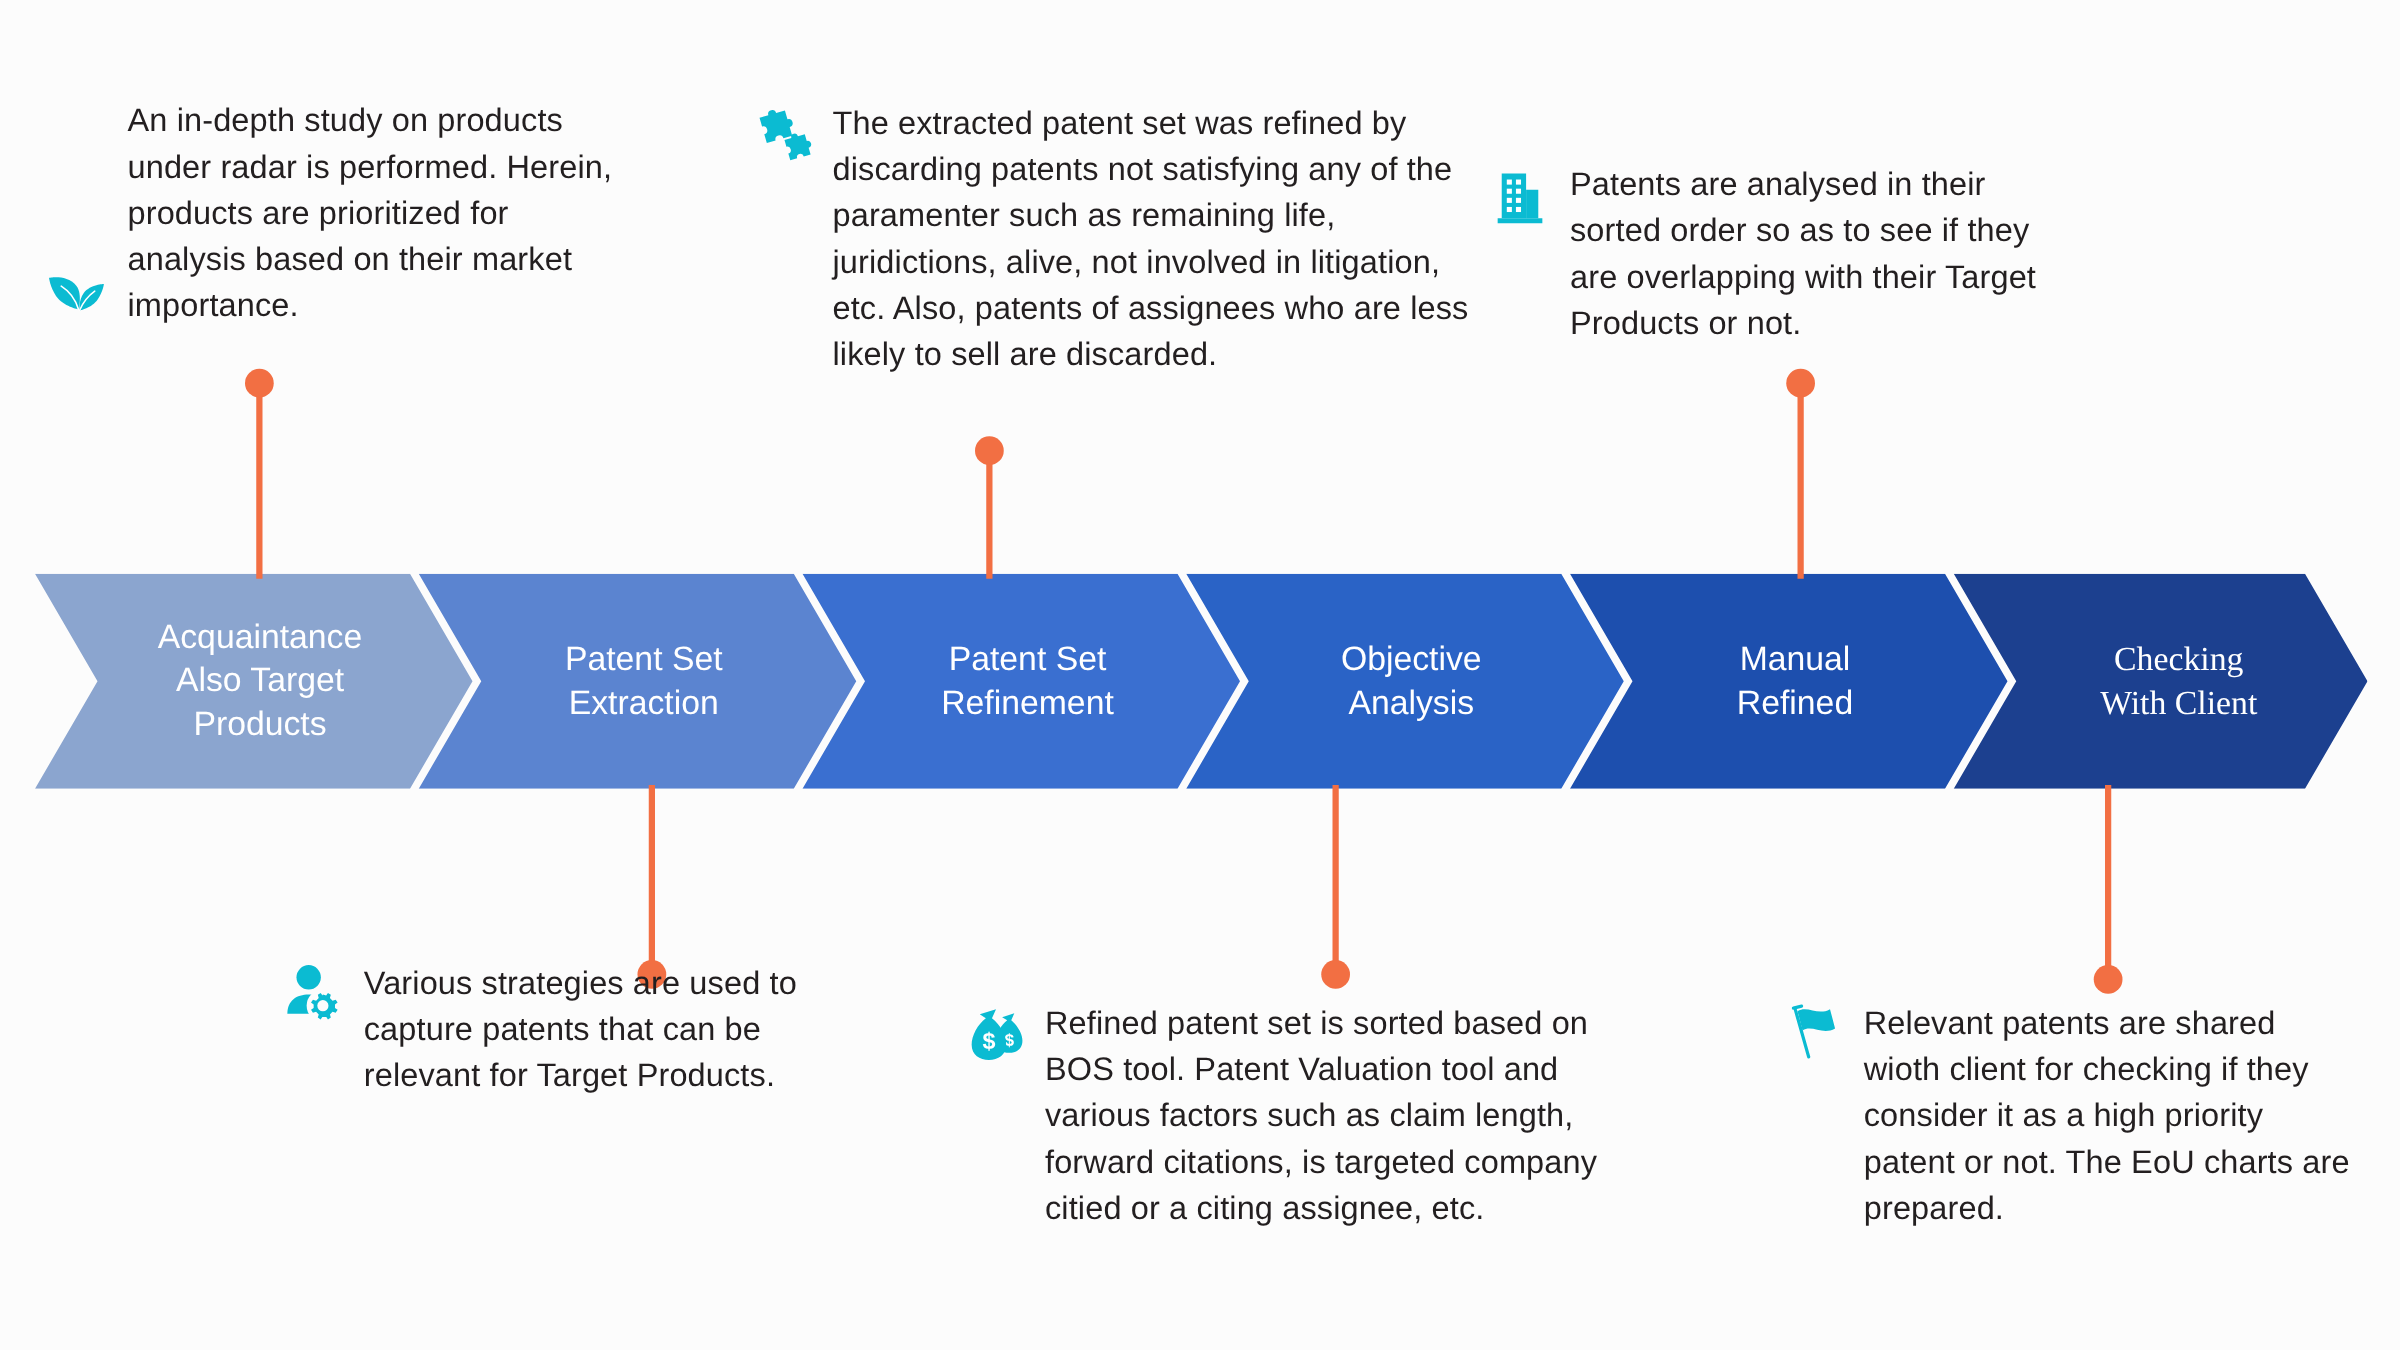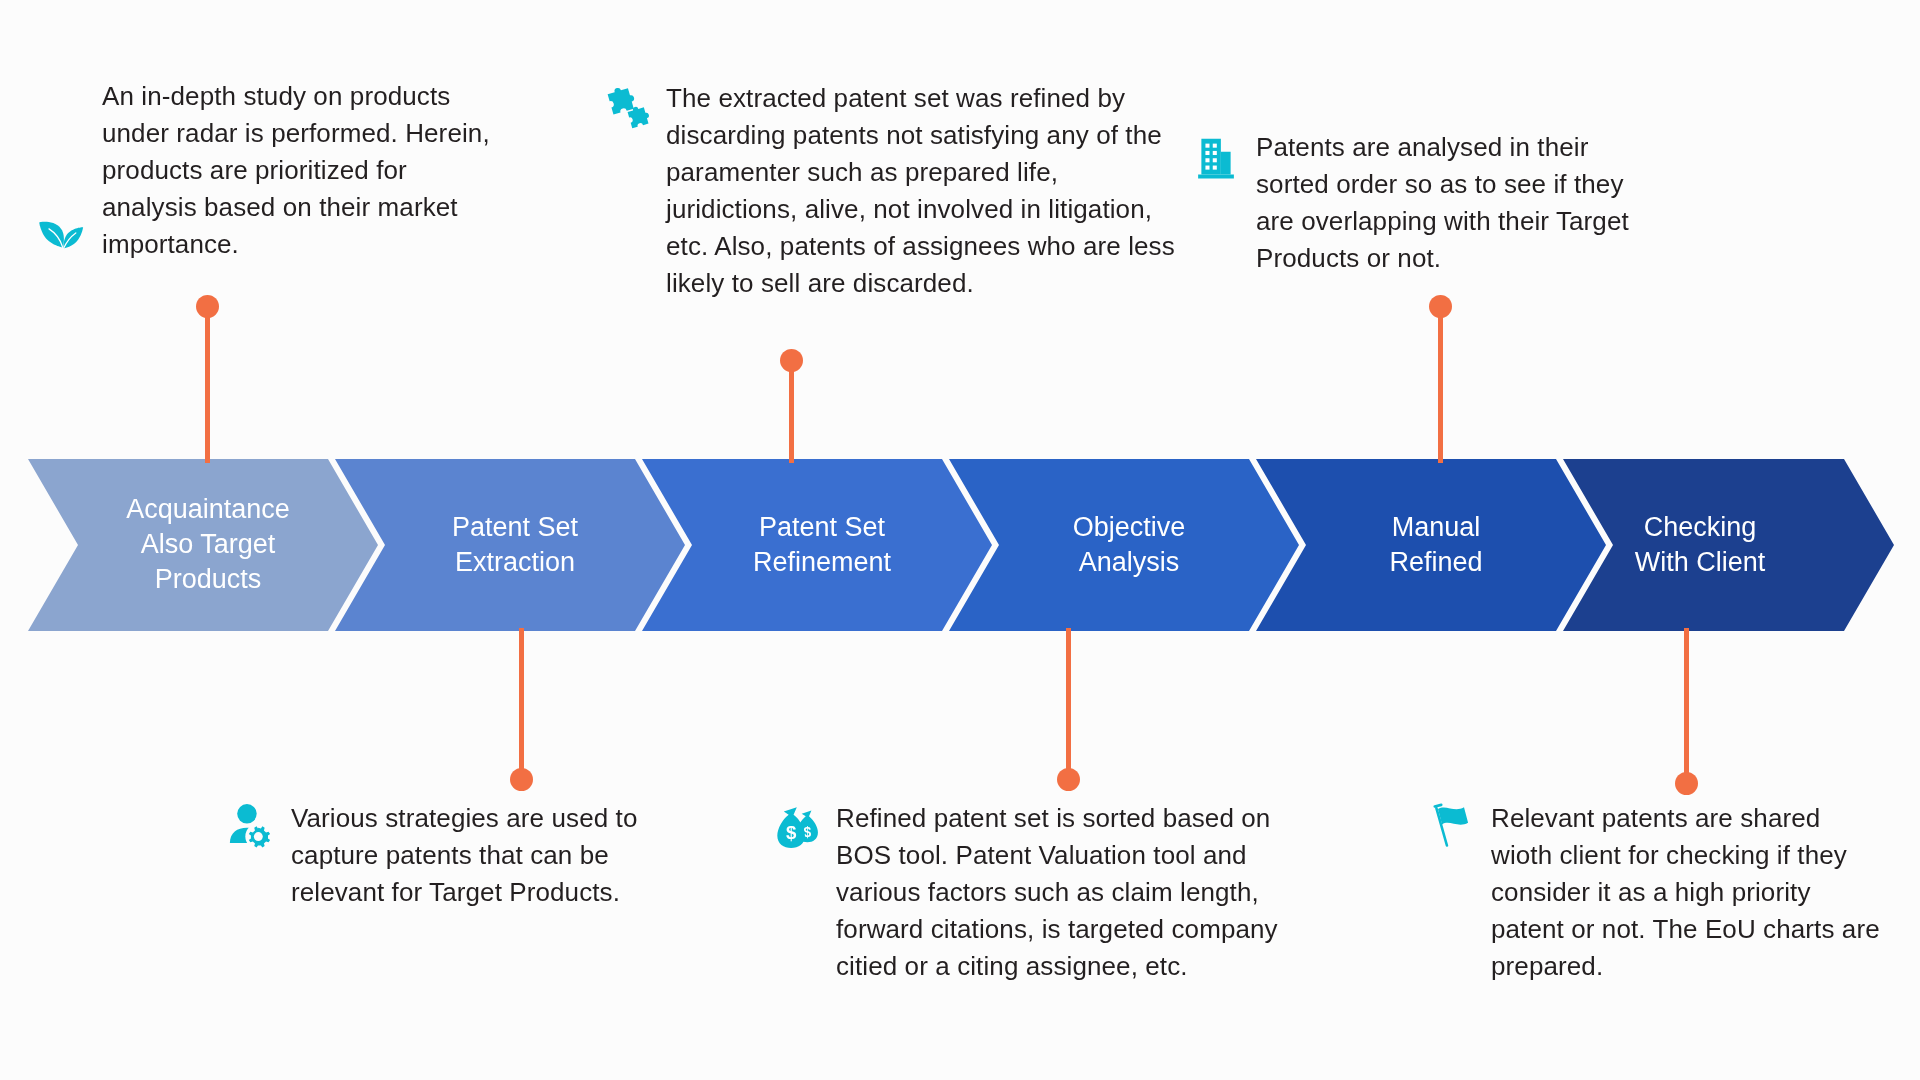--- a/index.html
+++ b/index.html
@@ -104,21 +104,21 @@
 Also Target
 Products</div>
   <div class="chev-label" style="left:347px; top:51px; width:280px;">Patent Set
 Extraction</div>
   <div class="chev-label" style="left:654px; top:51px; width:280px;">Patent Set
 Refinement</div>
   <div class="chev-label" style="left:961px; top:51px; width:280px;">Objective
 Analysis</div>
   <div class="chev-label" style="left:1268px; top:51px; width:280px;">Manual
 Refined</div>
-  <div class="chev-label" style="left:1532px; top:51px; width:280px;">Checking
+  <div class="chev-label" style="left:1575px; top:51px; width:280px;font-family:Liberation Serif, serif;">Checking
 With Client</div>
 </div>
 
 <div class="connector up" style="left:205px; top:306px; height:157px;">
   <div class="conn-line" style="height:157px;"></div>
   <div class="conn-dot"></div>
 </div>
 
 <div class="connector down" style="left:519px; top:628px; height:152px;">
   <div class="conn-line" style="height:152px;"></div>
@@ -161,21 +161,21 @@
   <span class="ico">
     <svg viewBox="0 0 64 64" xmlns="http://www.w3.org/2000/svg">
       <g transform="rotate(-16 30 24)">
         <path d="M12 12 h9 a4 4 0 1 1 8 0 h9 v9 a4 4 0 1 1 0 8 v9 h-9 a4 4 0 1 0 -8 0 h-9 v-9 a4 4 0 1 0 0 -8 Z" fill="#0bbbd2"></path>
       </g>
       <g transform="rotate(-16 47 45)">
         <path d="M36 36 h7 a3.4 3.4 0 1 1 6.8 0 h7 v7 a3.4 3.4 0 1 1 0 6.8 v7 h-7 a3.4 3.4 0 1 0 -6.8 0 h-7 v-7 a3.4 3.4 0 1 0 0 -6.8 Z" fill="#0bbbd2"></path>
       </g>
     </svg>
   </span>
-  <span class="txt">The extracted patent set was refined by discarding patents not satisfying any of the paramenter such as prepared life, juridictions, alive, not involved in litigation, etc. Also, patents of assignees who are less likely to sell are discarded.</span>
+  <span class="txt">The extracted patent set was refined by discarding patents not satisfying any of the paramenter such as remaining life, juridictions, alive, not involved in litigation, etc. Also, patents of assignees who are less likely to sell are discarded.</span>
 </div>
 
 <div class="callout" style="left:1190px; top:97px; width:450px;margin-top:32px;">
   <span class="ico">
     <svg viewBox="0 0 64 64" xmlns="http://www.w3.org/2000/svg">
       <path d="M14 12 h24 v44 h-24 Z" fill="#0bbbd2"></path>
       <path d="M38 28 h12 v28 h-12 Z" fill="#0bbbd2"></path>
       <path d="M10 56 h44 v5 h-44 Z" fill="#0bbbd2"></path>
       <g fill="#ffffff">
         <rect x="19" y="18" width="5" height="5"></rect>
@@ -185,21 +185,21 @@
         <rect x="19" y="36" width="5" height="5"></rect>
           <rect x="28" y="36" width="5" height="5"></rect>
         <rect x="19" y="45" width="5" height="5"></rect>
           <rect x="28" y="45" width="5" height="5"></rect>
       </g>
     </svg>
   </span>
   <span class="txt">Patents are analysed in their sorted order so as to see if they are overlapping with their Target Products or not.</span>
 </div>
 
-<div class="callout" style="left:225px; top:800px; width:420px;justify-content:center;">
+<div class="callout" style="left:225px; top:768px; width:420px;justify-content:center;">
   <span class="ico">
     <svg viewBox="0 0 64 64" xmlns="http://www.w3.org/2000/svg">
       <circle cx="27" cy="17" r="12" fill="#0bbbd2"></circle>
       <path d="M6 53 C6 40 15 34 27 34 C39 34 48 40 48 53 Z" fill="#0bbbd2"></path>
       <circle cx="41" cy="45" r="16" fill="#fcfcfc"></circle>
       <path d="M41 34 l3.2 1 1.8 -2.6 2.8 1.9 -0.9 3.1 2.6 2.6 3.1 -0.9 1.9 2.8 -2.6 1.8 0 3.6 2.6 1.8 -1.9 2.8 -3.1 -0.9 -2.6 2.6 0.9 3.1 -2.8 1.9 -1.8 -2.6 -3.6 0 -1.8 2.6 -2.8 -1.9 0.9 -3.1 -2.6 -2.6 -3.1 0.9 -1.9 -2.8 2.6 -1.8 0 -3.6 -2.6 -1.8 1.9 -2.8 3.1 0.9 2.6 -2.6 -0.9 -3.1 2.8 -1.9 1.8 2.6 Z" fill="#0bbbd2"></path>
       <circle cx="41" cy="45" r="5.5" fill="#fcfcfc"></circle>
     </svg>
   </span>
   <span class="txt">Various strategies are used to capture patents that can be relevant for Target Products.</span>

